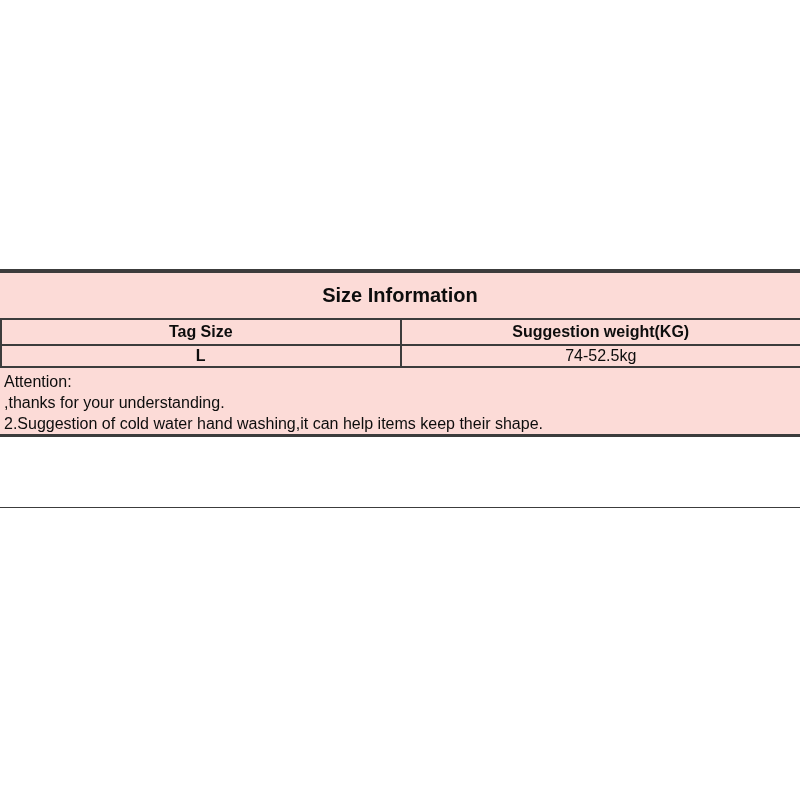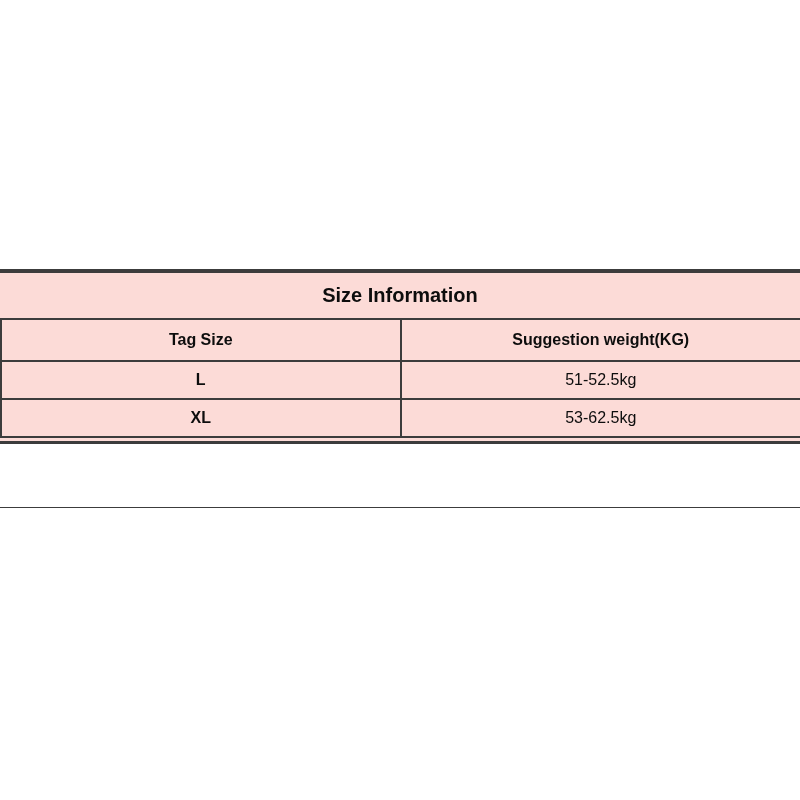--- a/index.html
+++ b/index.html
@@ -49,21 +49,21 @@
   }
   table.size-table {
     margin-top: 10px;
     width: 100%;
     border-collapse: collapse;
     table-layout: fixed;
     border-left: 2px solid #3c3c3c;
   }
   table.size-table th,
   table.size-table td {
-    padding: 8px;
+    padding: 0;
     text-align: center;
     font-size: 16px;
     vertical-align: middle;
   }
   table.size-table th {
     height: 24px;
     font-weight: bold;
     border-top: 2px solid #3c3c3c;
     border-bottom: 2px solid #3c3c3c;
   }
@@ -100,29 +100,28 @@
     <table class="size-table">
       <thead>
         <tr>
           <th class="col-divider">Tag Size</th>
           <th>Suggestion weight(KG)</th>
         </tr>
       </thead>
       <tbody>
         <tr>
           <td class="col-divider tag-cell">L</td>
-          <td>51-52.5kg</td>
-        </tr>
-        <tr>
-          <td class="col-divider tag-cell">XL</td>
-          <td>53-62.5kg</td>
+          <td>74-52.5kg</td>
         </tr>
       </tbody>
     </table>
 
     <div class="attention">
+      <div class="line">Attention:</div>
+      <div class="line">,thanks for your understanding.</div>
+      <div class="line">2.Suggestion of cold water hand washing,it can help items keep their shape.</div>
     </div>
 
   </div>
 
   <div class="under-line"></div>
 
 </div>
 
 </body></html>

